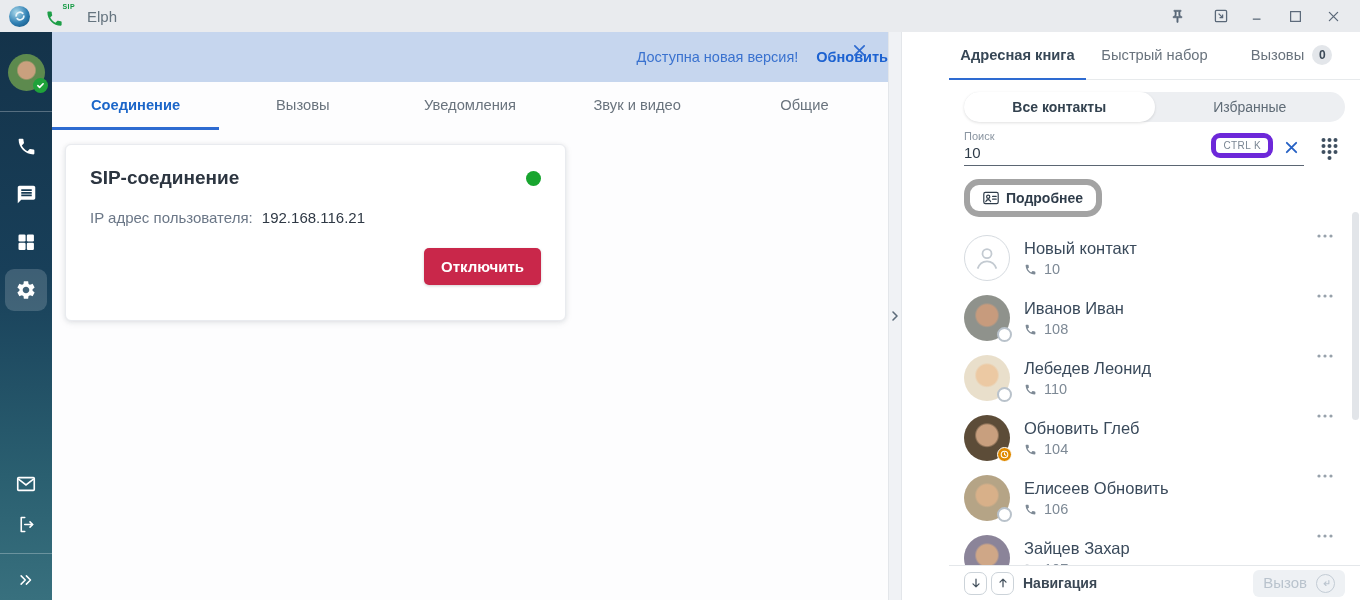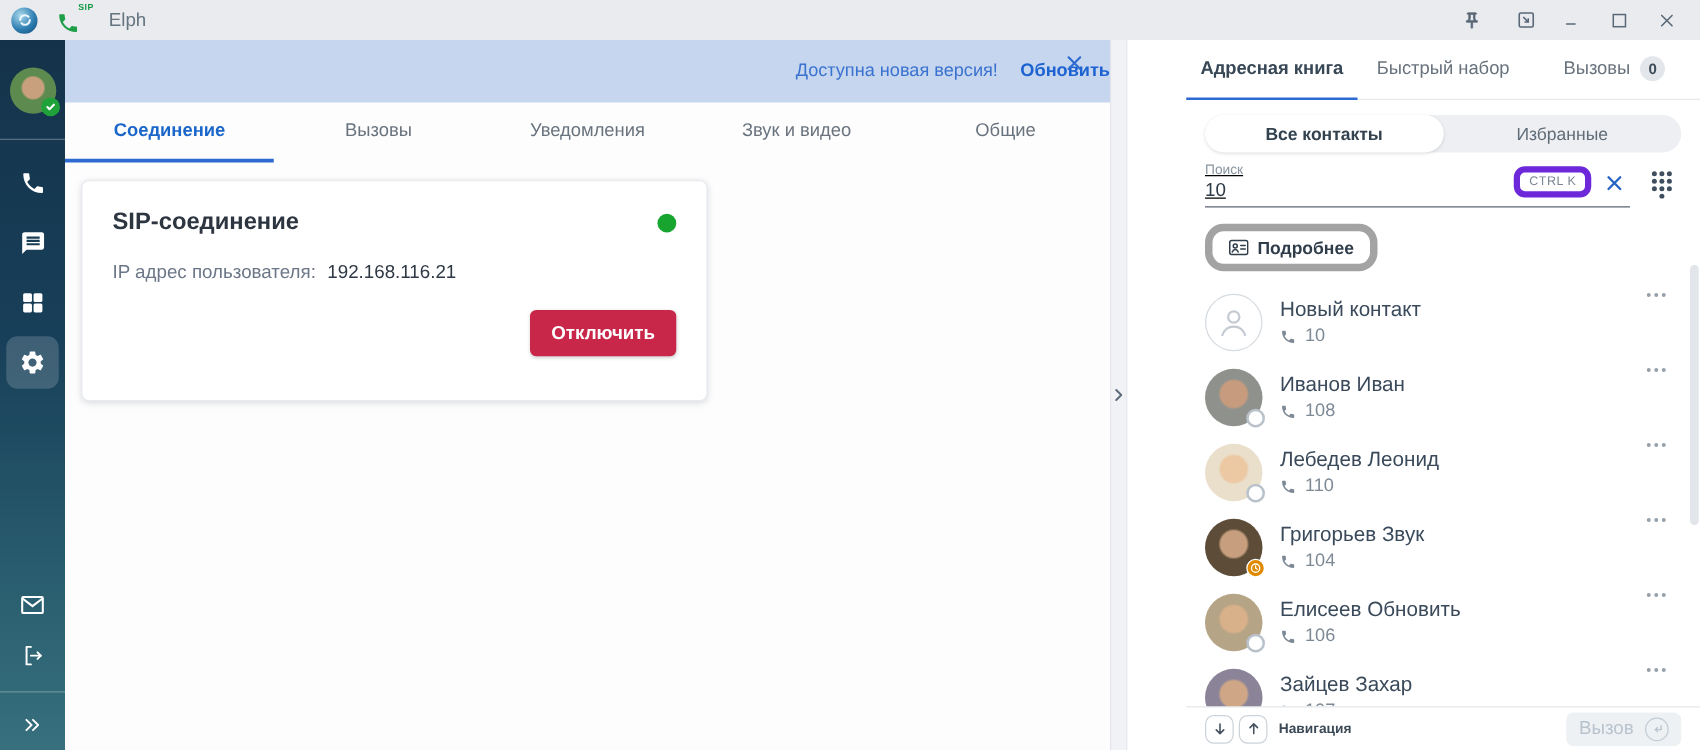--- a/index.html
+++ b/index.html
@@ -89,21 +89,21 @@
   .segmented { margin:12px 15px 0; height:30px; background:#edeff2; border-radius:15px;
     display:flex; }
   .seg { flex:1; display:flex; align-items:center; justify-content:center;
     font-size:14px; color:#5f6b76; cursor:pointer; border-radius:15px; }
   .seg.active { background:#fff; color:#33424f; font-weight:bold;
     box-shadow:0 1px 3px rgba(0,0,0,.12); }
 
   .search-row { display:flex; align-items:flex-end; padding:8px 15px 0; }
   .search-field { flex:1; border-bottom:1px solid #5b6673; padding-bottom:4px;
     display:flex; align-items:flex-end; cursor:text; }
-  .sf-texts { flex:1;text-decoration:underline; }
+  .sf-texts { flex:1; }
   .sf-label { font-size:11px; color:#8a95a1; }
   .sf-value { font-size:15px; color:#2f3c49; margin-top:2px; }
   .kbd-chip { border:5px solid #6d28d9; border-radius:9px; font-size:10px;
     color:#7a8693; padding:2px 7px; letter-spacing:.4px; margin-bottom:3px; }
   .sf-clear { margin:0 4px 1px 10px; cursor:pointer; }
   .dialpad { margin:0 6px 2px 16px; cursor:pointer; }
 
   .details-btn { margin:13px 15px 9px; align-self:flex-start; display:inline-flex;
     align-items:center; gap:7px; border:6px solid #a3a3a3; border-radius:15px;
     background:#fff; padding:5px 13px; font-size:14px; font-weight:bold;
@@ -130,21 +130,21 @@
 
   .scroll-thumb { position:absolute; right:1px; top:180px; width:7px; height:208px;
     background:#e2e5e9; border-radius:4px; }
 
   .pfooter { height:35px; border-top:1px solid #e4e7ea; display:flex;
     align-items:center; padding:0 15px; }
   .nav-btn { width:23px; height:23px; border:1px solid #ccd3d9; border-radius:7px;
     background:#fff; display:flex; align-items:center; justify-content:center;
     cursor:pointer; }
   .nav-btn + .nav-btn { margin-left:4px; }
-  .nav-label { margin-left:9px; font-size:11px; font-weight:bold; color:#3b4855; }
+  .nav-label { margin-left:9px; font-size:14px; font-weight:bold; color:#3b4855; }
   .pf-spacer { flex:1; }
   .call-btn { background:#eef1f4; border:none; border-radius:6px; padding:4px 10px;
     display:flex; gap:9px; font-size:15px; color:#b9c3cd;
     font-family:"Liberation Sans",sans-serif; cursor:default; }
   .enter-circ { width:19px; height:19px; border:1.5px solid #c3ccd5; border-radius:50%;
     display:flex; align-items:center; justify-content:center; }
 </style>
 </head>
 <body>
 
@@ -421,21 +421,21 @@
       <div class="crow">
         <div class="cav" style="background: radial-gradient(circle at 50% 44%, rgb(200, 159, 126) 30%, rgb(92, 76, 56) 36%);">
           <span class="cstatus" data-status="away">
             <svg width="9" height="9" viewBox="0 0 12 12" fill="none" stroke="#fff" stroke-width="1.4" stroke-linecap="round">
                 <circle cx="6" cy="6" r="4.4"></circle>
                 <path d="M6 3.6V6l1.8 1.2"></path>
               </svg>
           </span>
         </div>
         <div class="cinfo">
-          <div class="cname">Григорьев Звук</div>
+          <div class="cname">Обновить Глеб</div>
           <div class="cnum">
               <svg width="13" height="13" viewBox="0 0 24 24" fill="#7d8995">
                 <path d="M6.62 10.79c1.44 2.83 3.76 5.14 6.59 6.59l2.2-2.2c.27-.27.67-.36 1.02-.24 1.12.37 2.33.57 3.57.57.55 0 1 .45 1 1V20c0 .55-.45 1-1 1-9.39 0-17-7.61-17-17 0-.55.45-1 1-1h3.5c.55 0 1 .45 1 1 0 1.25.2 2.45.57 3.57.11.35.03.74-.25 1.02l-2.2 2.2z"></path>
               </svg>
             <span>104</span>
             </div>
         </div>
         <span class="cmenu">
           <svg width="16" height="4" viewBox="0 0 16 4" fill="#97a1ab">
               <circle cx="2" cy="2" r="1.6"></circle>

